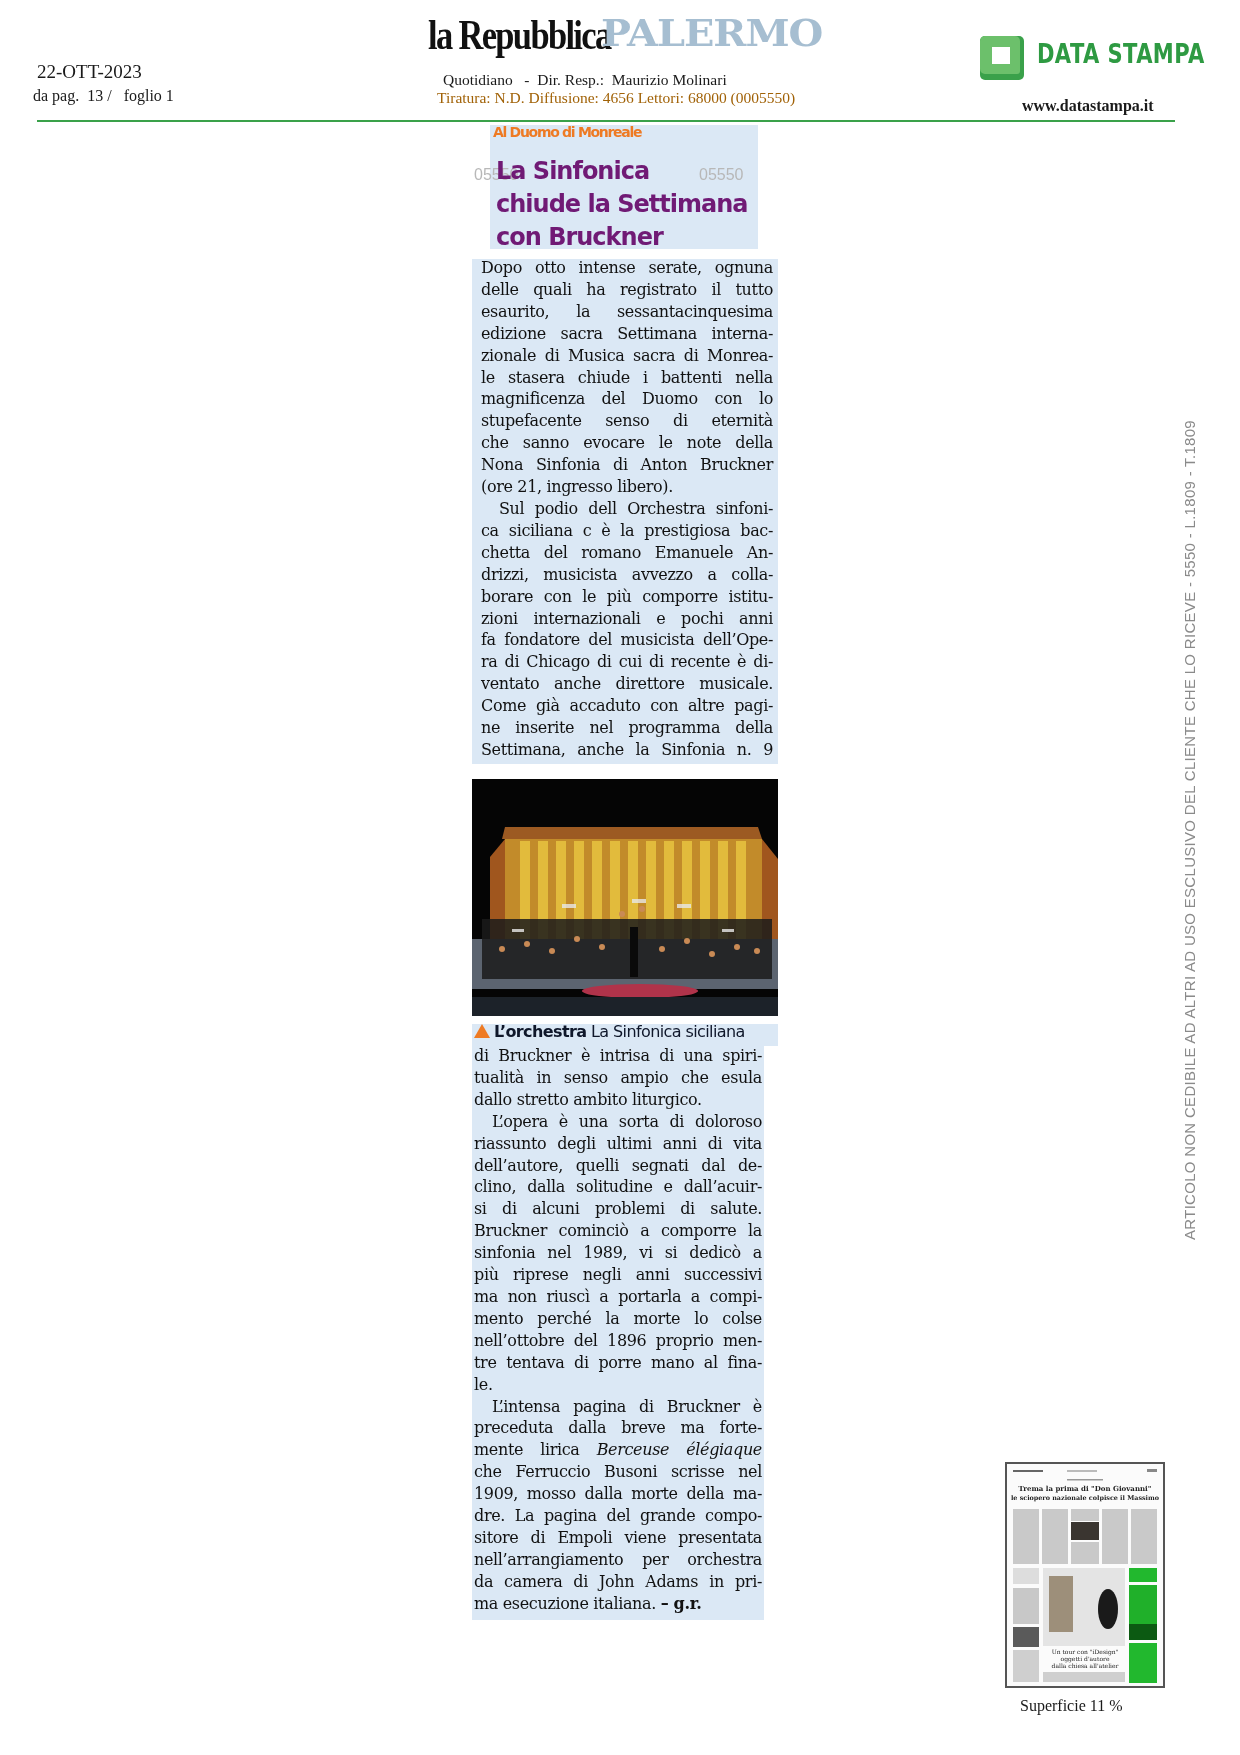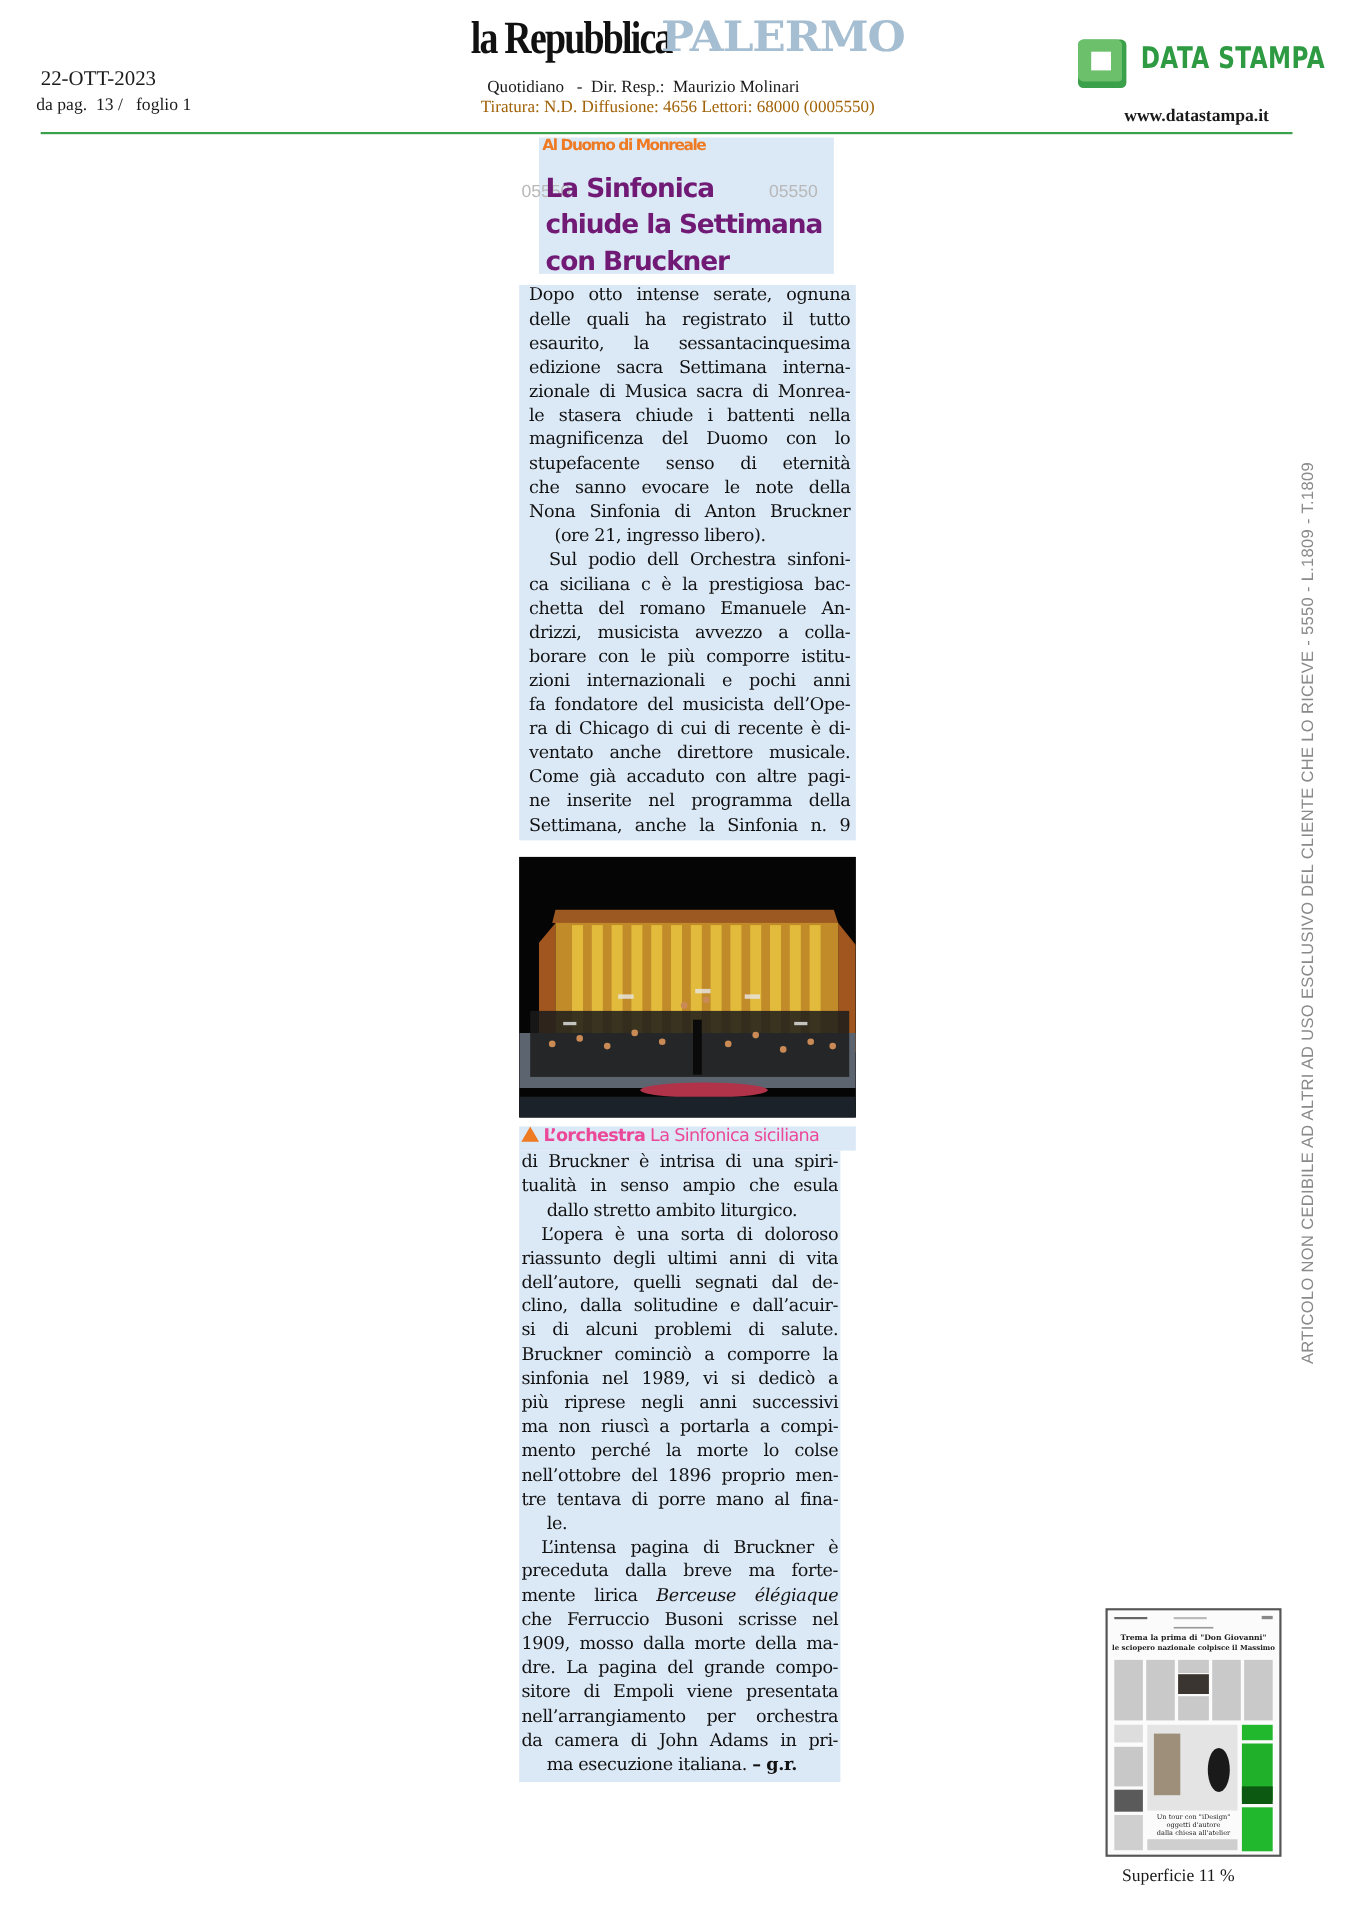--- a/index.html
+++ b/index.html
@@ -27,26 +27,26 @@
   .sideways { position: absolute; left: 1181px; top: 1240px; transform: rotate(-90deg); transform-origin: left top; font-family: "Liberation Sans", sans-serif; font-size: 15px; color: #8a8a8a; white-space: nowrap; letter-spacing: 0.3px; }
 
   .headline-box { position: absolute; left: 490px; top: 125px; width: 268px; height: 124px; background: #dbe8f5; }
   .kicker { position: absolute; left: 493px; top: 124px; font-family: "DejaVu Sans", sans-serif; font-weight: bold; font-size: 14px; color: #ee7a23; letter-spacing: -1.3px; white-space: nowrap; }
   .title { position: absolute; left: 496px; top: 155px; font-family: "DejaVu Sans", sans-serif; font-weight: bold; font-size: 24px; line-height: 33px; color: #701a75; letter-spacing: -1px; white-space: pre; }
   .wm { position: absolute; font-family: "Liberation Sans", sans-serif; font-size: 16px; color: #b8b8b8; }
 
   .body-box { position: absolute; left: 472px; top: 259px; width: 306px; background: #dbe8f5; }
   .col { position: absolute; font-family: "DejaVu Serif", serif; font-size: 16px; line-height: 21.9px; color: #111; text-align: justify; letter-spacing: -0.35px; }
   .col .line { display: block; text-align: justify; text-align-last: justify; white-space: nowrap; }
-  .col .line.l { text-align-last: left; margin-left: 23px; }
+  .col .line.l { text-align-last: left; }
   .col .line.ind { padding-left: 18px; }
 
   .photo { position: absolute; left: 472px; top: 779px; width: 306px; height: 237px; background: #050505; overflow: hidden; }
   .caption-bar { position: absolute; left: 472px; top: 1024px; width: 306px; height: 22px; background: #dbe8f5; }
-  .caption { position: absolute; left: 474px; top: 1022px; font-family: "DejaVu Sans", sans-serif; font-size: 16px; color: #ec4899; white-space: nowrap; letter-spacing: -0.6px; }
+  .caption { position: absolute; left: 474px; top: 1022px; font-family: "DejaVu Sans", sans-serif; font-size: 16px; color: #0f172a; white-space: nowrap; letter-spacing: -0.6px; }
   .caption .tri { display: inline-block; width: 0; height: 0; border-left: 8px solid transparent; border-right: 8px solid transparent; border-bottom: 14px solid #ee7a23; margin-right: 4px; vertical-align: -1px; }
   .caption b { font-weight: bold; }
 
   .body2-box { position: absolute; left: 472px; top: 1046px; width: 292px; height: 574px; background: #dbe8f5; }
 
   .thumb { position: absolute; left: 1005px; top: 1462px; width: 156px; height: 222px; border: 2px solid #555; background: #fafafa; overflow: hidden; }
   .thumb-cap { position: absolute; left: 1020px; top: 1697px; font-size: 16px; color: #1a1a1a; }
 </style>
 </head>
 <body>

